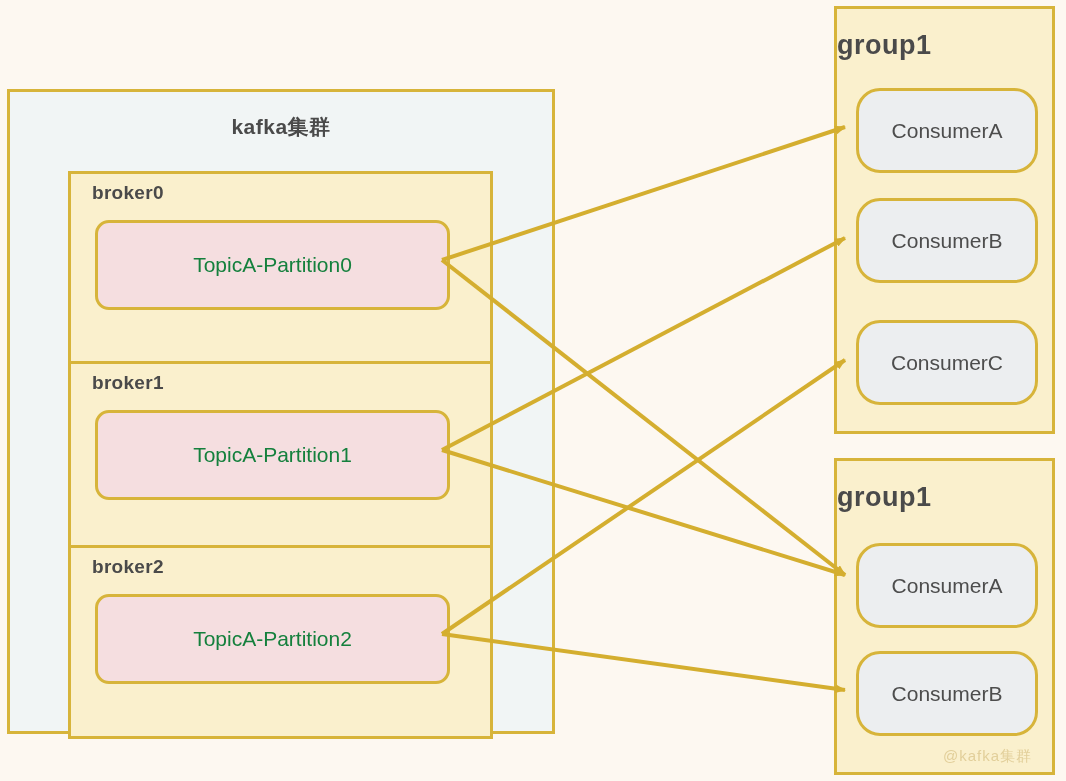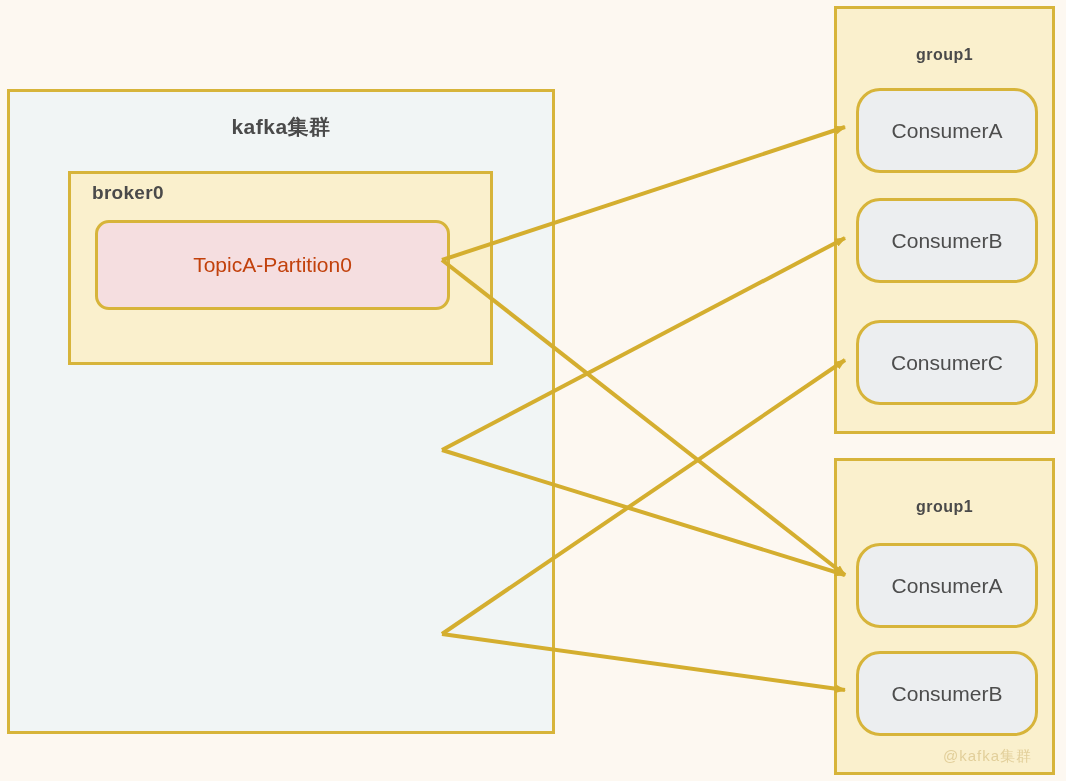--- a/index.html
+++ b/index.html
@@ -75,44 +75,43 @@
     width: 355px;
     height: 90px;
     box-sizing: border-box;
     background: #f5dee0;
     border: 3px solid #d7b43a;
     border-radius: 14px;
     display: flex;
     align-items: center;
     justify-content: center;
     font-size: 21px;
-    color: #c2410c;
+    color: #15803d;
   }
 
   
   .group {
     position: absolute;
     left: 834px;
     width: 221px;
     box-sizing: border-box;
     background: #faf0cd;
     border: 3px solid #d7b43a;
     z-index: 2;
   }
   .group-title {
     position: absolute;
     left: 0;
     top: 21px;
     width: 100%;
-    text-align: center;
-    font-size: 16px;
+    text-align: left;
+    font-size: 27px;
     font-weight: bold;
     color: #4a4a4a;
     letter-spacing: .5px;
-    margin-top: 16px;
   }
   .consumer {
     position: absolute;
     left: 19px;
     width: 182px;
     height: 85px;
     box-sizing: border-box;
     background: #eceef0;
     border: 3px solid #d7b43a;
     border-radius: 24px;
@@ -160,21 +159,29 @@
   </svg>
 
   <div class="cluster">
     <div class="cluster-title">kafka集群</div>
 
     <div class="broker" style="top:79px;">
       <div class="broker-title">broker0</div>
       <div class="partition">TopicA-Partition0</div>
     </div>
 
+    <div class="broker" style="top:269px;">
+      <div class="broker-title">broker1</div>
+      <div class="partition">TopicA-Partition1</div>
+    </div>
 
+    <div class="broker" style="top:453px;">
+      <div class="broker-title">broker2</div>
+      <div class="partition">TopicA-Partition2</div>
+    </div>
   </div>
 
   <div class="group" style="top:6px; height:428px;">
     <div class="group-title">group1</div>
     <div class="consumer" style="top:79px;">ConsumerA</div>
     <div class="consumer" style="top:189px;">ConsumerB</div>
     <div class="consumer" style="top:311px;">ConsumerC</div>
   </div>
 
   <div class="group" style="top:458px; height:317px;">

